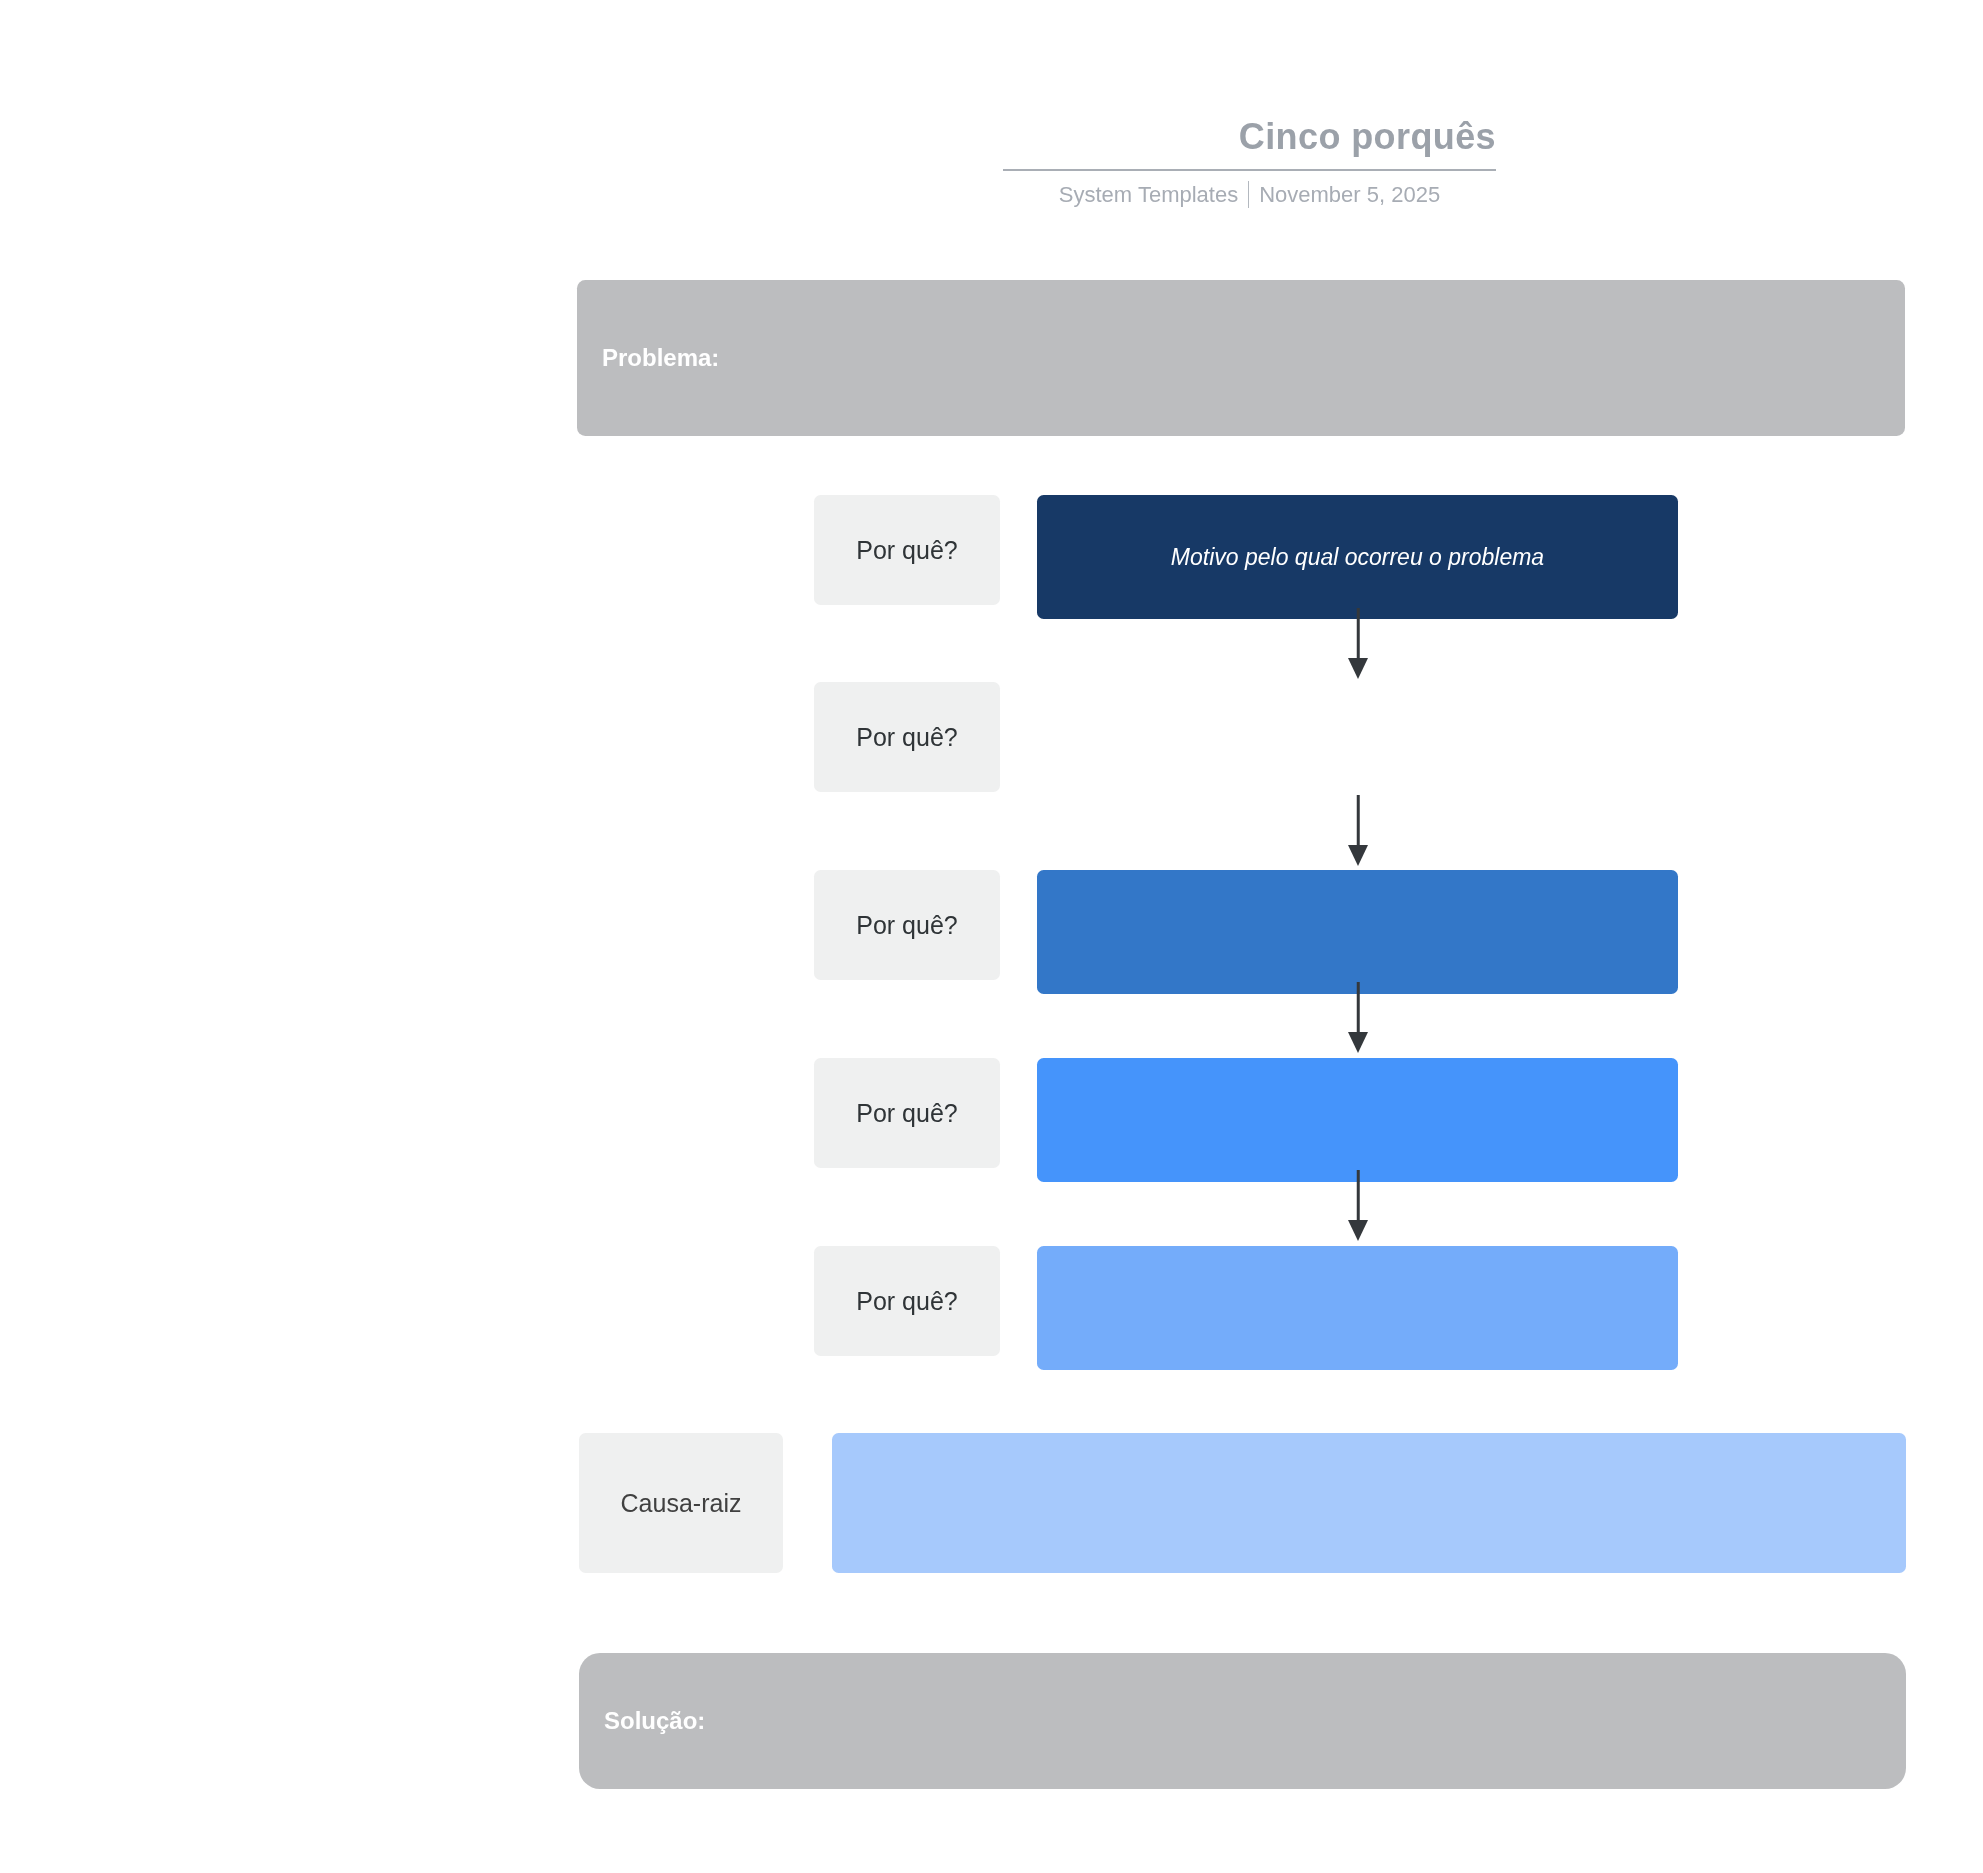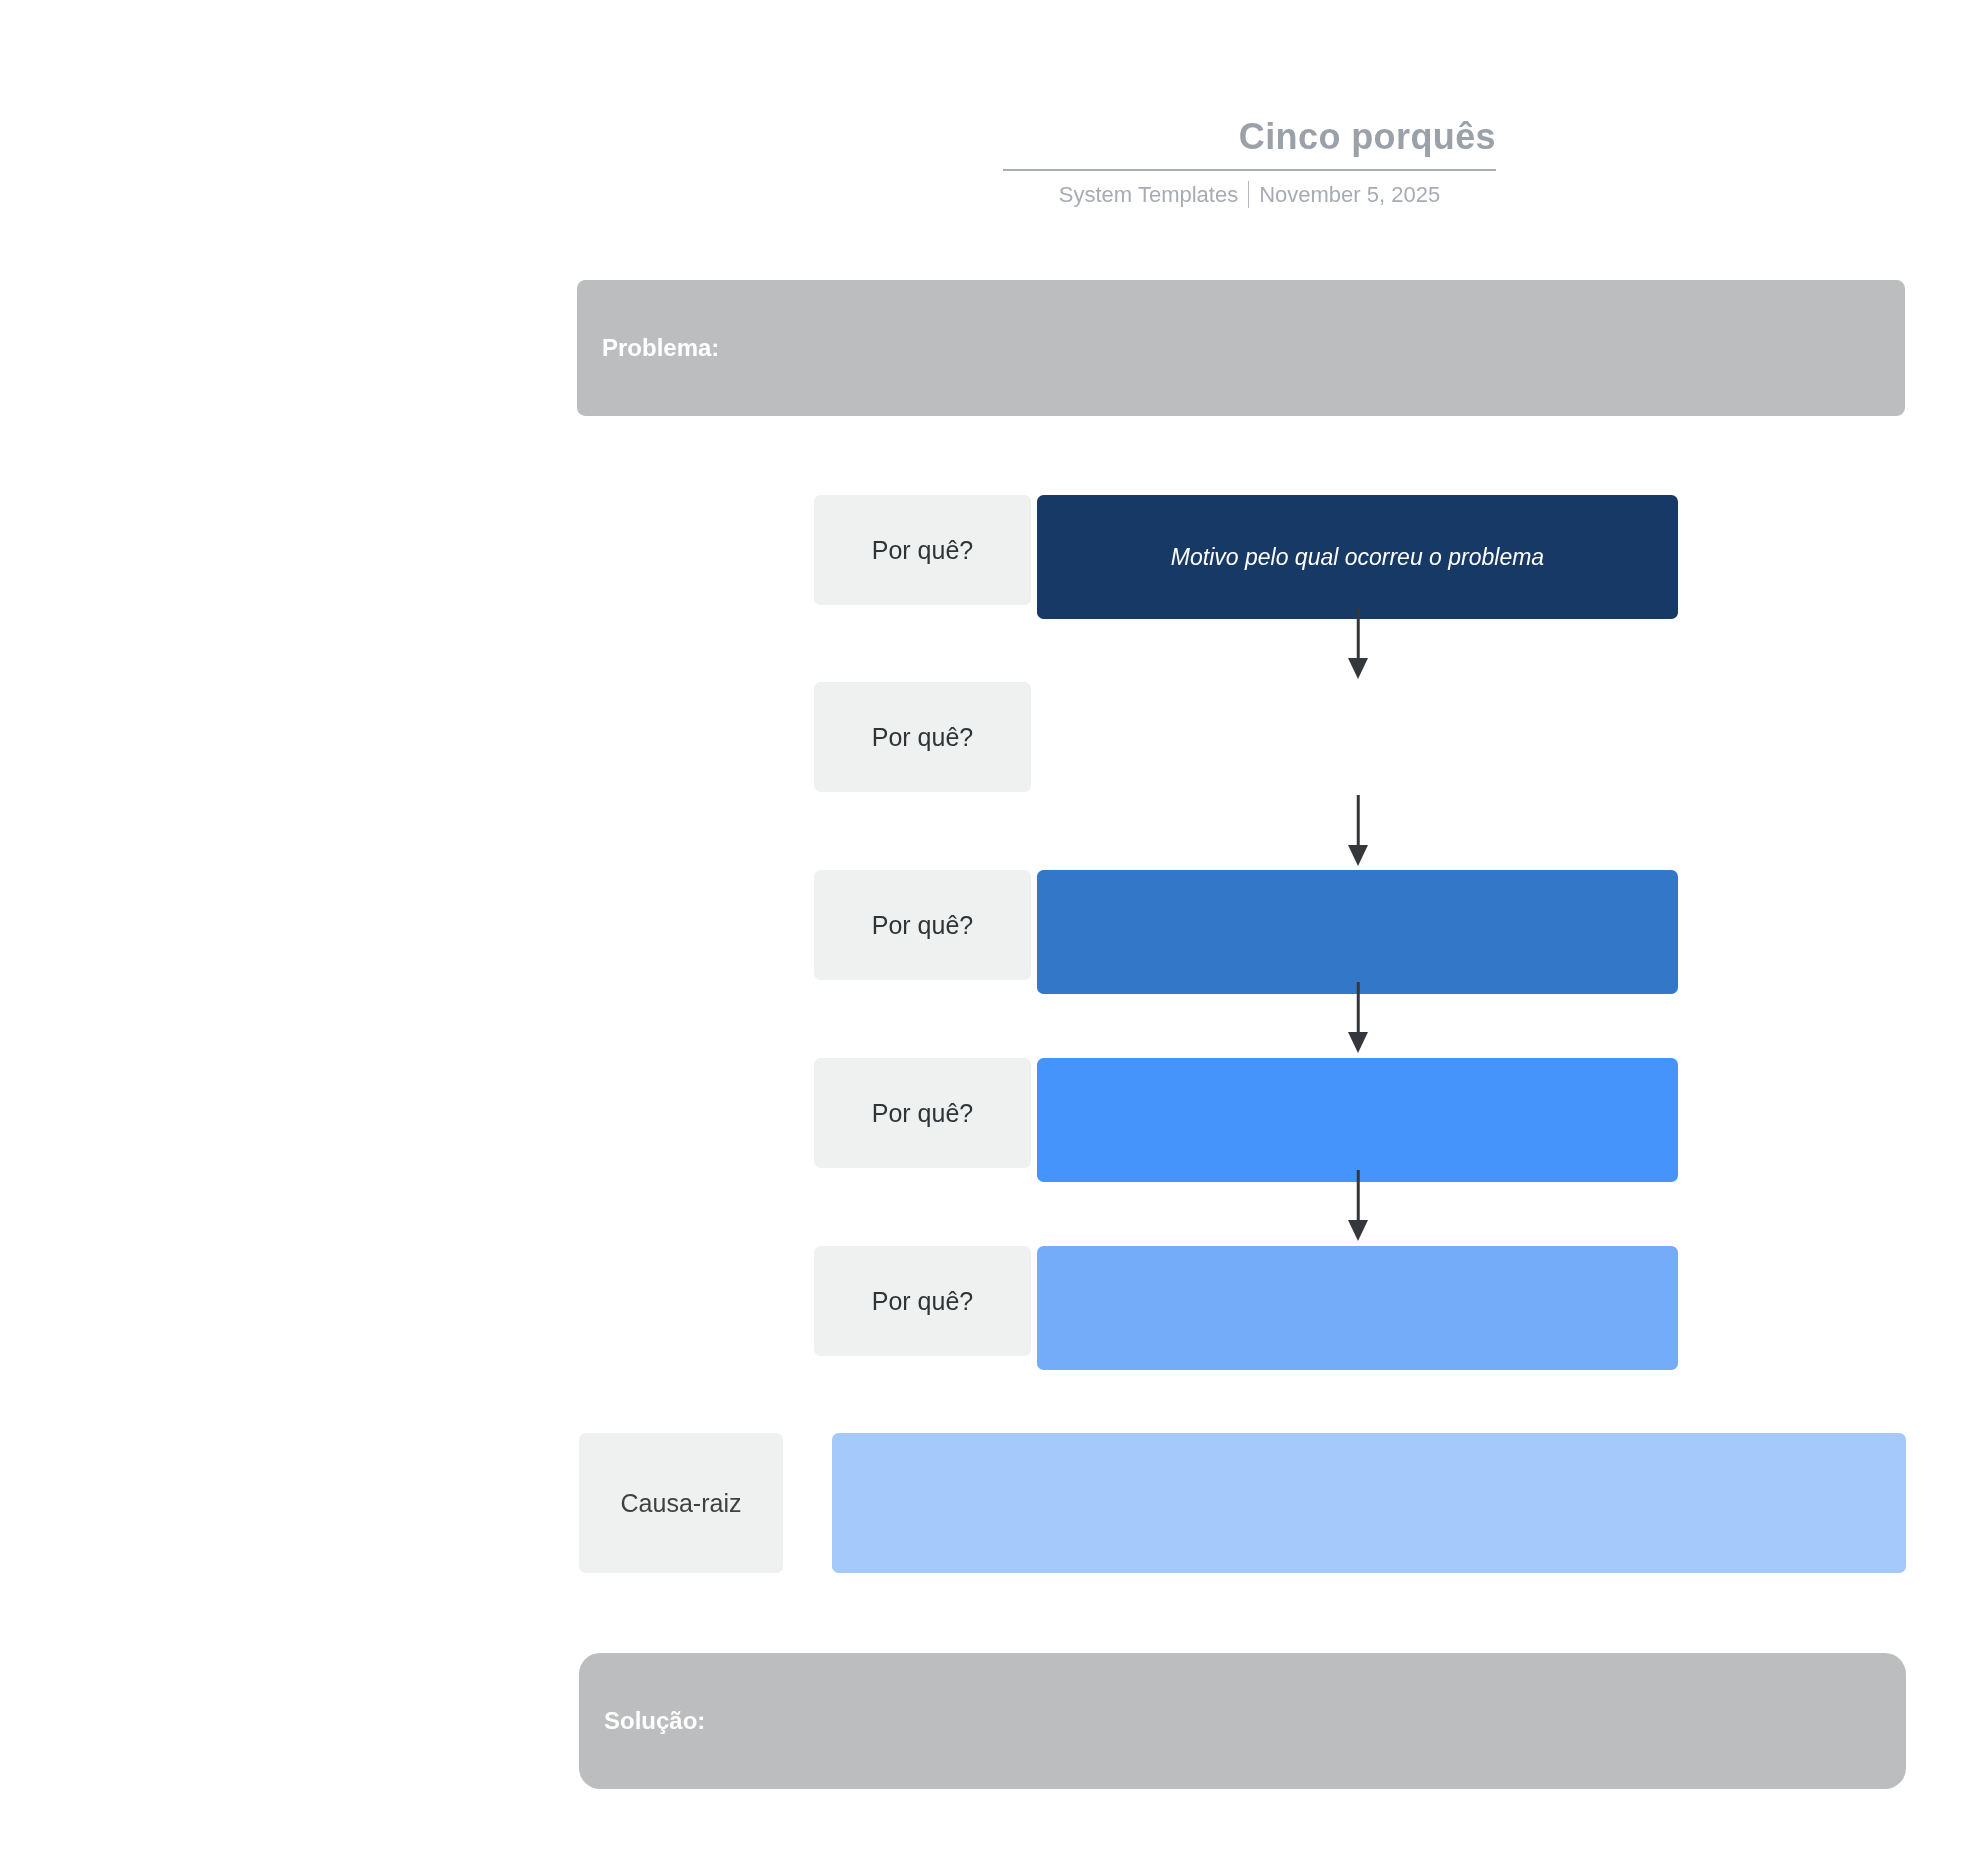--- a/index.html
+++ b/index.html
@@ -46,36 +46,36 @@
     border-radius: 8.3px;
     display: flex;
     align-items: center;
     padding-left: 25px;
   }
   .section-box .section-label {
     font-size: 24px;
     font-weight: bold;
     color: #ffffff;
   }
-  .problem-box  { left: 577px; top: 280px;  width: 1328px; height: 136px; }
+  .problem-box  { left: 577px; top: 280px;  width: 1328px; height: 156px; }
   .solution-box { left: 579px; top: 1653px; width: 1327px; height: 136px; border-radius: 21px; }
 
   
   .why-row {
     position: absolute;
     left: 814px; width: 865px; height: 110px;
   }
   .why-row.r1 { top: 495px; }
   .why-row.r2 { top: 682px; }
   .why-row.r3 { top: 870px; }
   .why-row.r4 { top: 1058px; }
   .why-row.r5 { top: 1246px; }
   .why-label {
     position: absolute;
-    left: 0; top: 0; width: 217px; height: 110px;
+    left: 0; top: 0; width: 186px; height: 110px;
     border-radius: 6.6px;
     display: flex; align-items: center; justify-content: center;
     font-size: 25px;
     color: #2f3437;
   }
   .why-value {
     position: absolute;
     left: 223px; top: 0; width: 641px; height: 124px;
     border-radius: 6.6px;
     display: flex; align-items: center; justify-content: center;

